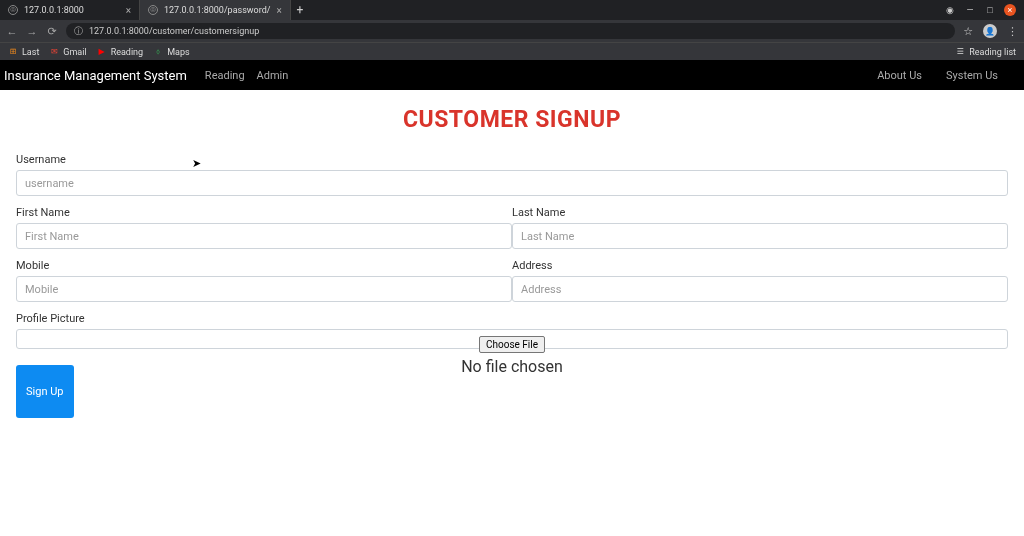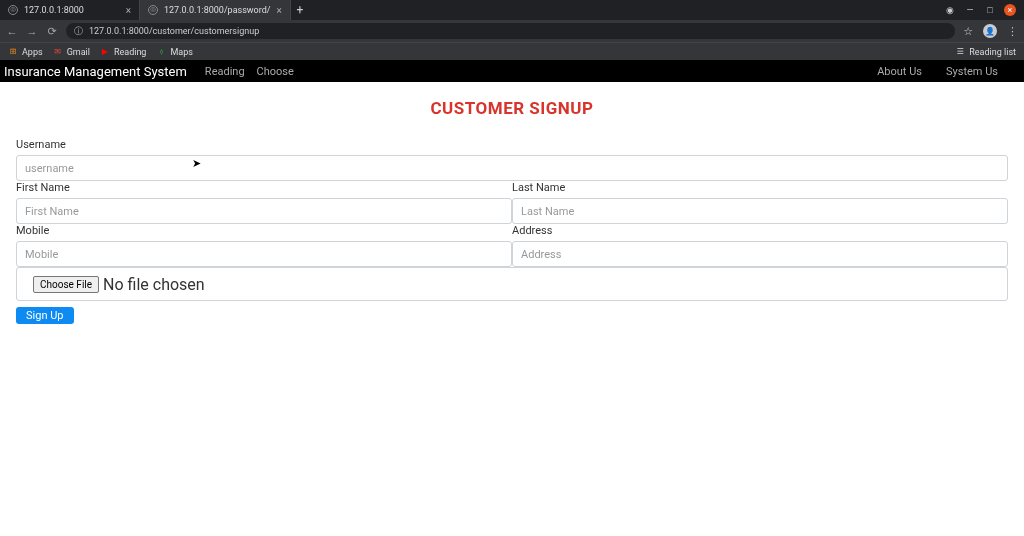--- a/index.html
+++ b/index.html
@@ -157,21 +157,21 @@
     .reading-list {
       margin-left: auto;
       display: flex;
       align-items: center;
       gap: 4px;
     }
     
     .app-navbar {
       background: #000;
       color: #fff;
-      height: 22px;
+      height: 30px;
       display: flex;
       align-items: center;
       padding: 0 4px;
       font-size: 11px;
     }
     .brand {
       font-size: 13px;
       color: #fff;
       margin-right: 18px;
       font-weight: 400;
@@ -188,27 +188,28 @@
       padding-right: 10px;
       text-align: right;
     }
     
     .content {
       padding: 10px 16px;
     }
     .page-title {
       text-align: center;
       color: #d9342b;
-      font-size: 17px;
+      font-size: 23px;
       font-weight: 700;
       letter-spacing: 0.5px;
       margin: 6px 0 20px;
     }
     .form-row {
       display: flex;
+      margin-bottom: 10px;
     }
     .form-group {
       flex: 1;
       display: flex;
       flex-direction: column;
     }
     .form-group.full {
       flex: 0 0 100%;
     }
     .form-label {
@@ -227,42 +228,43 @@
     }
     .form-control::placeholder {
       color: #999;
     }
     .file-wrap {
       height: 20px;
       border: 1px solid #ced4da;
       border-radius: 3px;
       display: flex;
       align-items: center;
-      padding: 16px;
+      padding: 6px;
       background: #fff;
       gap: 4px;
+      flex-direction: column;
     }
     .choose-file-btn {
       background: #efefef;
       border: 1px solid #767676;
       font-size: 10px;
       padding: 2px 6px;
       border-radius: 2px;
       color: #000;
     }
     .file-status {
       font-size: 16px;
       color: #333;
     }
     .submit-btn {
       background: #0d8bf2;
       color: #fff;
       border: none;
       border-radius: 3px;
-      padding: 2px 10px;
+      padding: 20px 10px;
       font-size: 11px;
       margin-top: 6px;
       cursor: pointer;
     }
     .cursor {
       position: absolute;
       left: 192px;
       top: 157px;
       font-size: 11px;
       color: #000;
@@ -302,21 +304,21 @@
     </div>
     <div class="addr-right">
       <span>☆</span>
       <span class="avatar-circle">👤</span>
       <span>⋮</span>
     </div>
   </div>
   <div class="bookmarks-bar">
     <div class="bm">
       <span class="bm-icon" style="color:#f28b1c;">⊞</span>
-      <span>Apps</span>
+      <span>Last</span>
     </div>
     <div class="bm">
       <span class="bm-icon" style="color:#ea4335;">✉</span>
       <span>Gmail</span>
     </div>
     <div class="bm">
       <span class="bm-icon" style="color:#ff0000;">▶</span>
       <span>Reading</span>
     </div>
     <div class="bm">
@@ -326,21 +328,21 @@
     <div class="reading-list">
       <span class="bm-icon">☰</span>
       <span>Reading list</span>
     </div>
   </div>
 </div>
 
 <div class="app-navbar">
   <span class="brand">Insurance Management System</span>
   <span class="nav-link">Reading</span>
-  <span class="nav-link">Choose</span>
+  <span class="nav-link">Admin</span>
   <div class="nav-right">
     <span class="nav-link">About Us</span>
     <span class="nav-link">System Us</span>
   </div>
 </div>
 
 <div class="content">
   <h2 class="page-title">CUSTOMER SIGNUP</h2>
 
   <div class="form-row">
@@ -367,20 +369,21 @@
       <input class="form-control" placeholder="Mobile" style="">
     </div>
     <div class="form-group">
       <label class="form-label">Address</label>
       <input class="form-control" placeholder="Address" style="">
     </div>
   </div>
 
   <div class="form-row">
     <div class="form-group full">
+      <label class="form-label">Profile Picture</label>
       <div class="file-wrap">
         <button class="choose-file-btn">Choose File</button>
         <span class="file-status">No file chosen</span>
       </div>
     </div>
   </div>
 
   <button class="submit-btn">Sign Up</button>
 </div>
 

